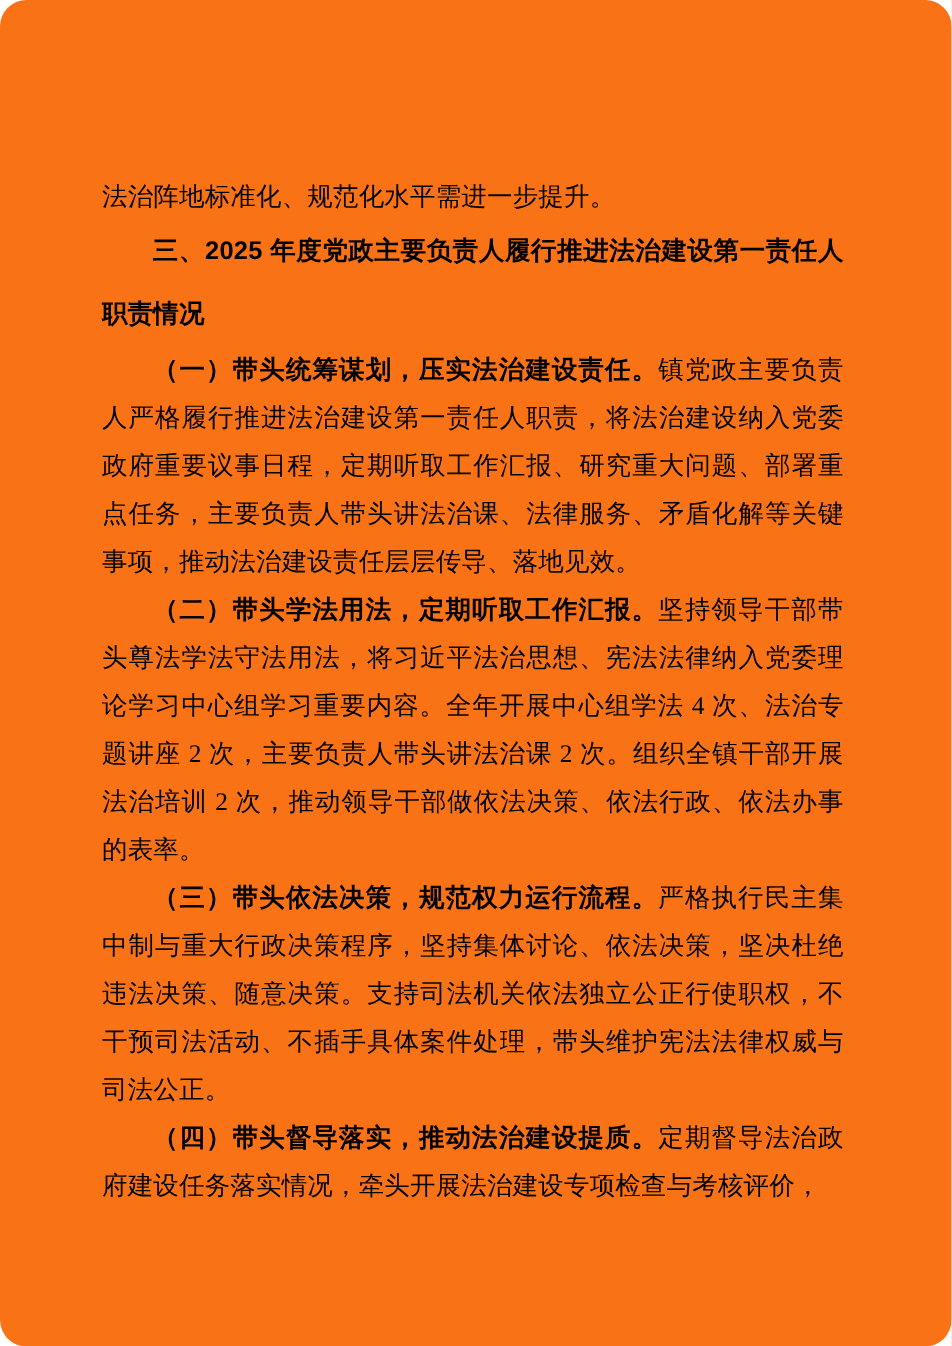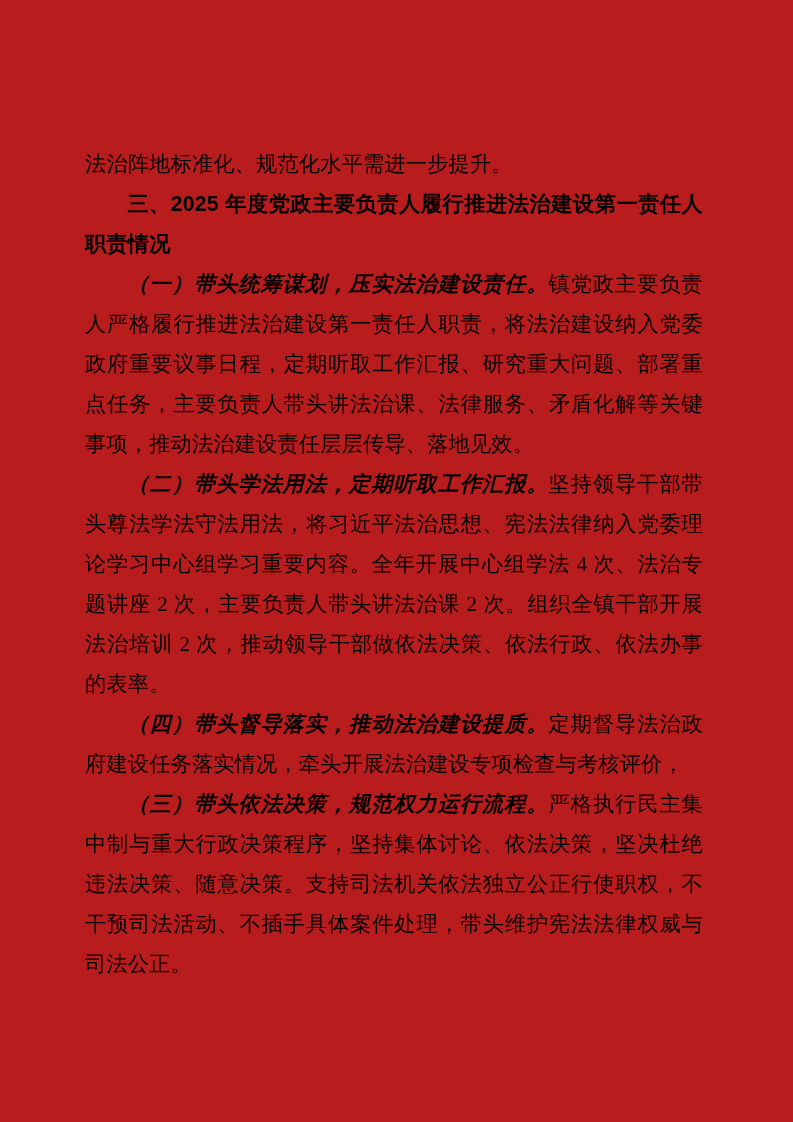--- a/index.html
+++ b/index.html
@@ -4,24 +4,25 @@
 <style>
   html, body {
     margin: 0;
     padding: 0;
     background: #ffffff;
   }
   .page {
     position: relative;
     width: 793px;
     height: 1122px;
-    background: #b91c1c;
+    background: #f97316;
     overflow: hidden;
     color: #000000;
     font-family: "Liberation Serif", "DejaVu Serif", serif;
+    border-radius: 22px;
   }
   .content {
     position: absolute;
     left: 85px;
     top: 144px;
     width: 618px;
     font-size: 21.2px;
     line-height: 40px;
     text-align: justify;
     text-justify: inter-ideograph;
@@ -32,46 +33,45 @@
     padding: 0;
     text-indent: 2em;
   }
   .para.continuation {
     text-indent: 0;
   }
   .section-heading {
     margin: 0;
     padding: 0;
     font-size: 21.2px;
-    line-height: 40px;
+    line-height: 52px;
     font-weight: bold;
     text-indent: 2em;
     font-family: "Liberation Sans", "DejaVu Sans", sans-serif;
     letter-spacing: 0.2px;
   }
   .lead {
     font-weight: bold;
-    font-style: italic;
   }
   .body-text {
     font-weight: normal;
   }
 </style>
 </head>
 <body>
 
 <div class="page">
   <div class="content">
 
     <p class="para continuation">法治阵地标准化、规范化水平需进一步提升。</p>
 
     <h2 class="section-heading">三、2025 年度党政主要负责人履行推进法治建设第一责任人职责情况</h2>
 
     <p class="para"><span class="lead">（一）带头统筹谋划，压实法治建设责任。</span><span class="body-text">镇党政主要负责人严格履行推进法治建设第一责任人职责，将法治建设纳入党委政府重要议事日程，定期听取工作汇报、研究重大问题、部署重点任务，主要负责人带头讲法治课、法律服务、矛盾化解等关键事项，推动法治建设责任层层传导、落地见效。</span></p>
 
     <p class="para"><span class="lead">（二）带头学法用法，定期听取工作汇报。</span><span class="body-text">坚持领导干部带头尊法学法守法用法，将习近平法治思想、宪法法律纳入党委理论学习中心组学习重要内容。全年开展中心组学法 4 次、法治专题讲座 2 次，主要负责人带头讲法治课 2 次。组织全镇干部开展法治培训 2 次，推动领导干部做依法决策、依法行政、依法办事的表率。</span></p>
 
+    <p class="para"><span class="lead">（三）带头依法决策，规范权力运行流程。</span><span class="body-text">严格执行民主集中制与重大行政决策程序，坚持集体讨论、依法决策，坚决杜绝违法决策、随意决策。支持司法机关依法独立公正行使职权，不干预司法活动、不插手具体案件处理，带头维护宪法法律权威与司法公正。</span></p>
+
     <p class="para"><span class="lead">（四）带头督导落实，推动法治建设提质。</span><span class="body-text">定期督导法治政府建设任务落实情况，牵头开展法治建设专项检查与考核评价，</span></p>
-
-    <p class="para"><span class="lead">（三）带头依法决策，规范权力运行流程。</span><span class="body-text">严格执行民主集中制与重大行政决策程序，坚持集体讨论、依法决策，坚决杜绝违法决策、随意决策。支持司法机关依法独立公正行使职权，不干预司法活动、不插手具体案件处理，带头维护宪法法律权威与司法公正。</span></p>
 
   </div>
 </div>
 
 </body></html>

